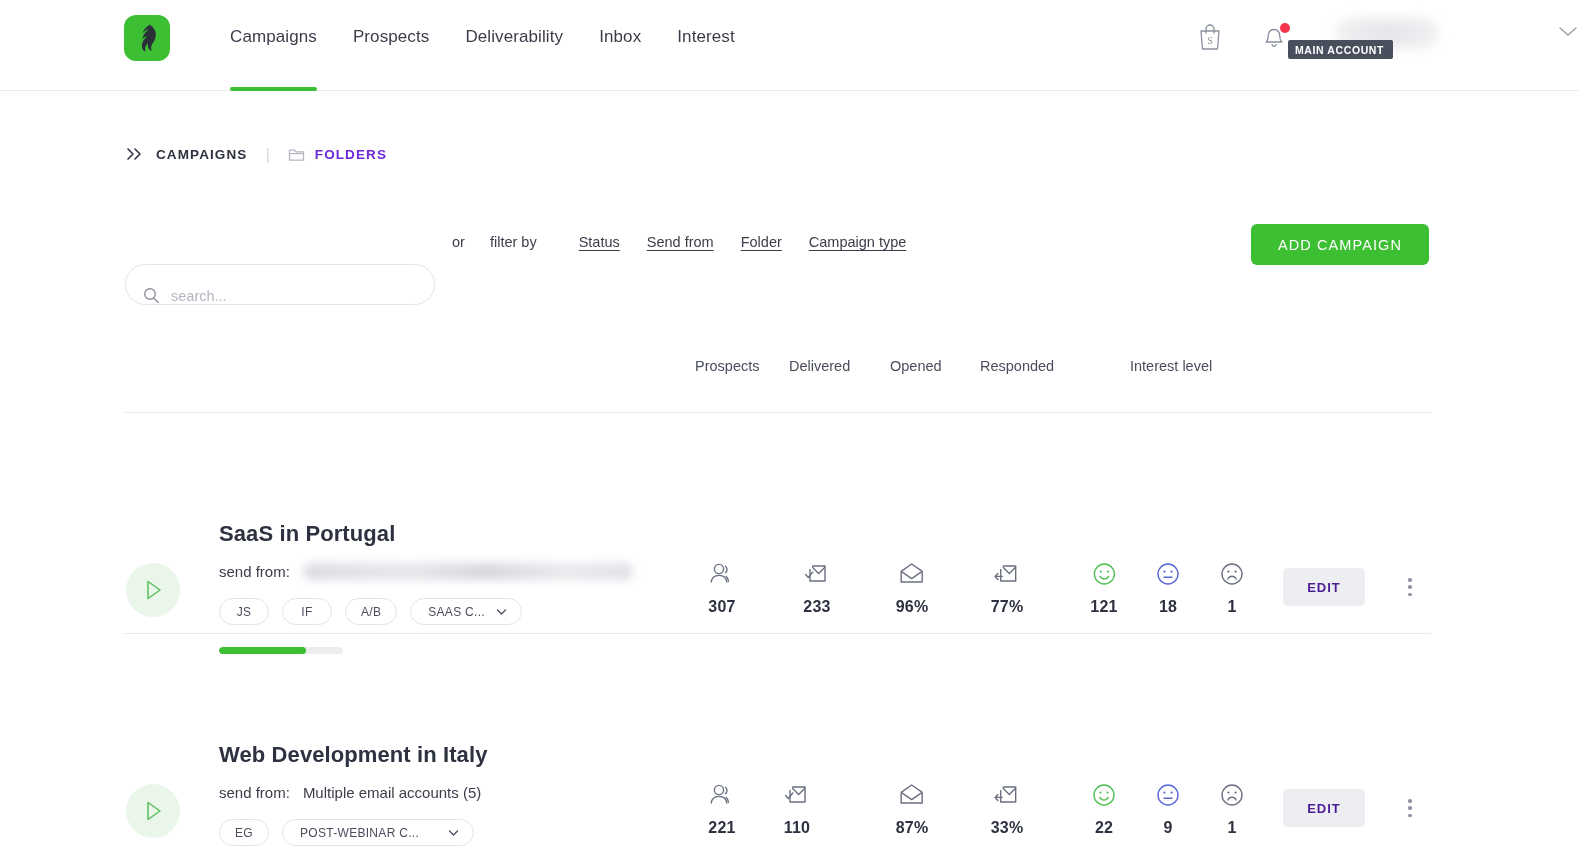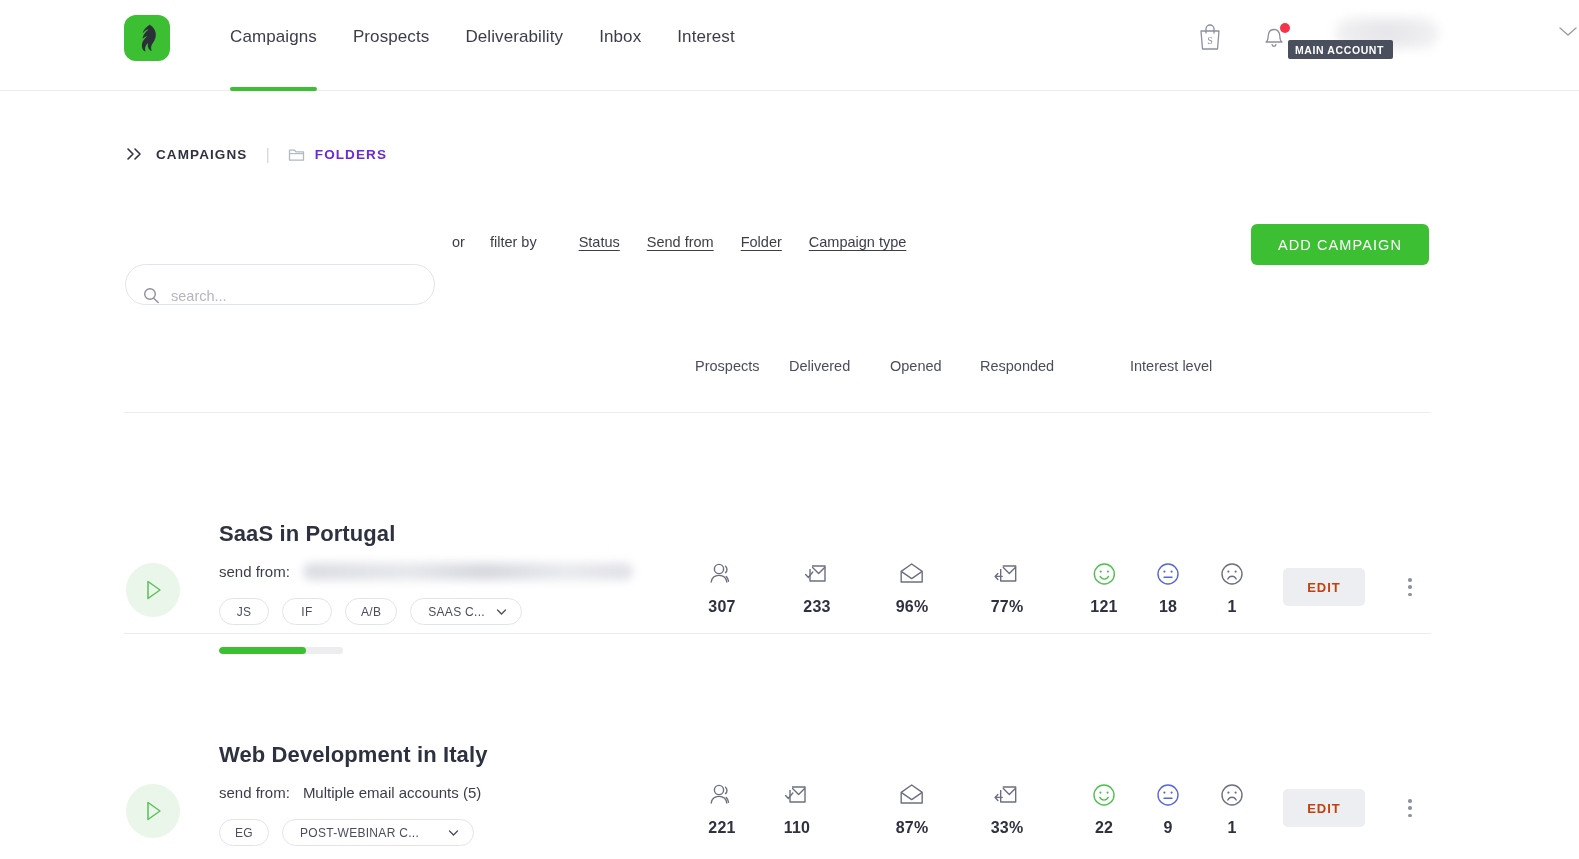--- a/index.html
+++ b/index.html
@@ -346,21 +346,21 @@
     left: 1159px;
     top: 155px;
     width: 82px;
     height: 38px;
     background: #eceef1;
     border: none;
     border-radius: 5px;
     font-size: 13px;
     font-weight: bold;
     letter-spacing: 1px;
-    color: #c2410c;
+    color: #4c1d95;
     font-family: "Liberation Sans", sans-serif;
     cursor: pointer;
   }
   .kebab {
     position: absolute;
     left: 1275px;
     top: 162px;
     width: 22px;
     height: 24px;
     display: flex;

